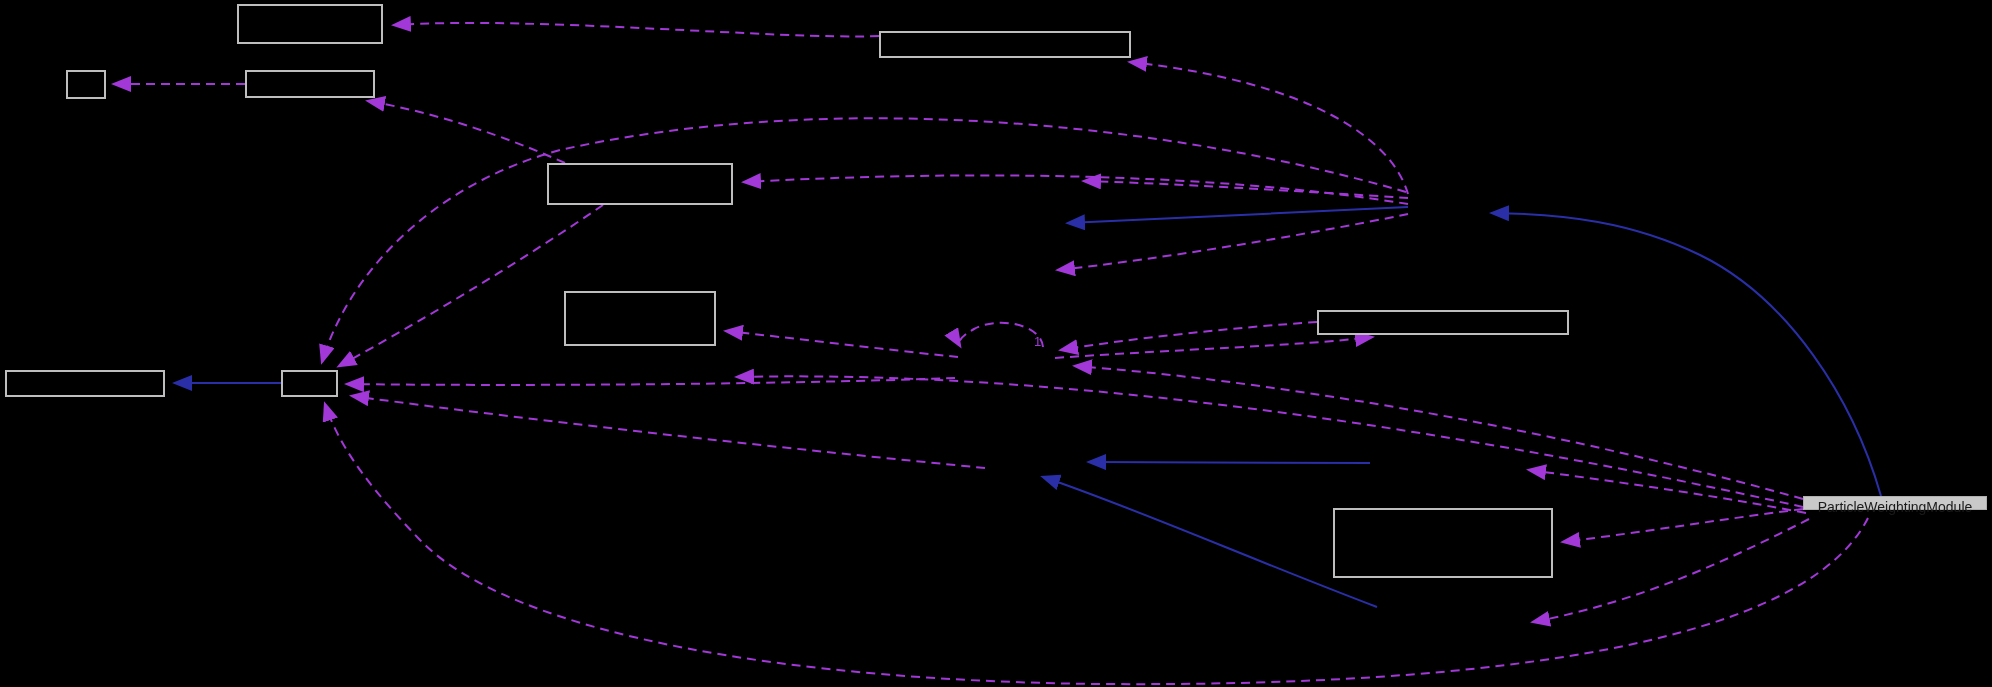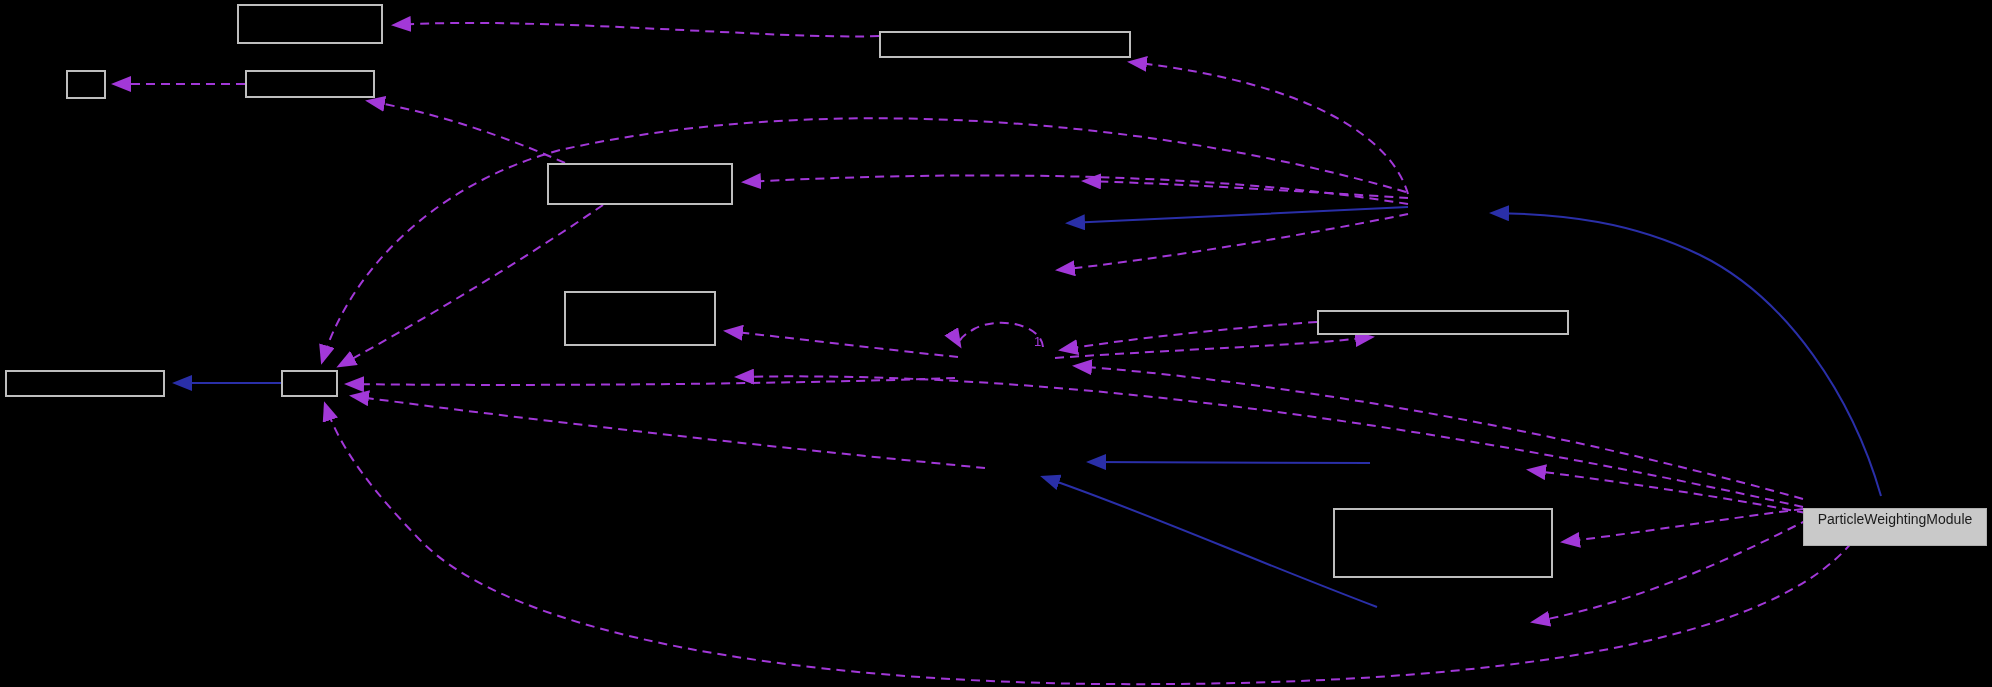--- a/index.html
+++ b/index.html
@@ -82,17 +82,17 @@
   <div class="node" style="left:66px;top:70px;width:40px;height:29px"></div>
   <div class="node" style="left:245px;top:70px;width:130px;height:28px"></div>
   <div class="node" style="left:879px;top:31px;width:252px;height:27px"></div>
   <div class="node" style="left:547px;top:163px;width:186px;height:42px"></div>
   <div class="node" style="left:564px;top:291px;width:152px;height:55px"></div>
   <div class="node" style="left:5px;top:370px;width:160px;height:27px"></div>
   <div class="node" style="left:281px;top:370px;width:57px;height:27px"></div>
   <div class="node" style="left:1317px;top:310px;width:252px;height:25px"></div>
   <div class="node" style="left:1333px;top:508px;width:220px;height:70px"></div>
 
-  <div class="node-highlight" style="left:1803px;top:508px;min-width:184px;height:38px">ParticleWeightingModule</div>
+  <div class="node-highlight" style="left:1803px;top:496px;min-width:184px;height:14px">ParticleWeightingModule</div>
 
   <span class="mult-label" style="left:1034px;top:335px">1</span>
 
 </div>
 
 </body></html>

